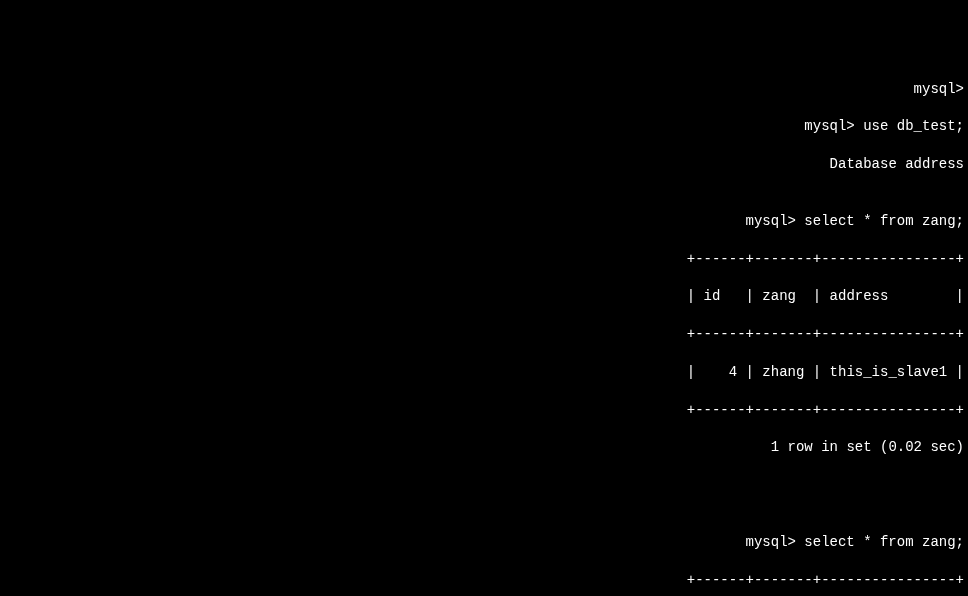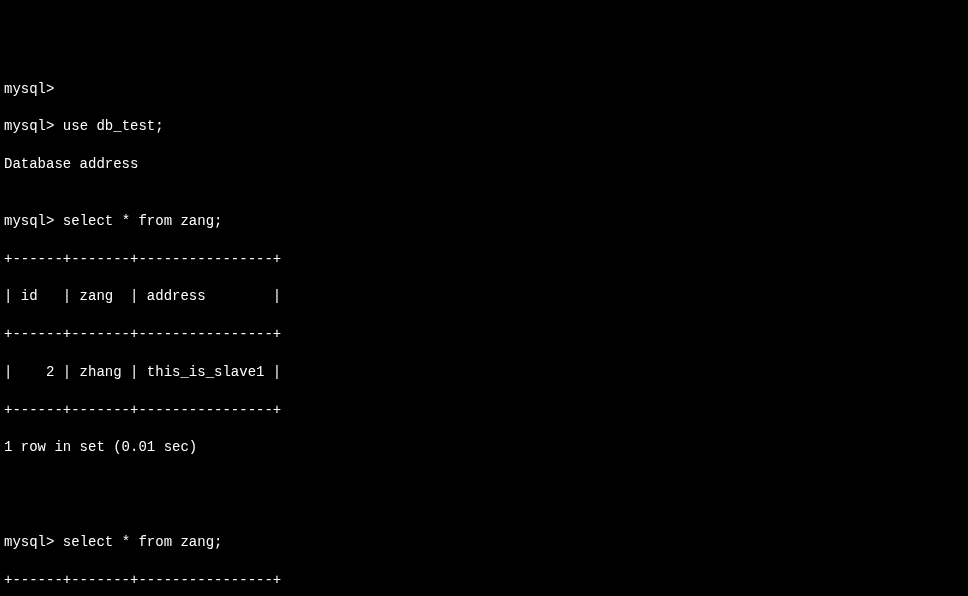--- a/index.html
+++ b/index.html
@@ -1,18 +1,19 @@
 <!DOCTYPE html>
 <html><head>
   <meta charset="utf-8">
   <style>
     * {
       margin: 0;
       padding: 0;
       box-sizing: border-box;
+      text-align: right;
     }
     body {
       background: #000000;
       color: #ffffff;
       font-family: "Courier New", Courier, monospace;
       font-size: 14px;
       line-height: 1.35;
       padding: 4px;
       width: 968px;
       height: 596px;
@@ -29,23 +30,23 @@
 
 
 <div class="line"><span>mysql&gt;</span></div>
 <div class="line"><span>mysql&gt;</span> <span>use db_test;</span></div>
 <div class="line">Database address</div>
 
 <div class="line"><span>mysql&gt;</span> <span>select * from zang;</span></div>
 <div class="line">+------+-------+----------------+</div>
 <div class="line">| id   | zang  | address        |</div>
 <div class="line">+------+-------+----------------+</div>
-<div class="line">|    2 | zhang | this_is_slave1 |</div>
+<div class="line">|    4 | zhang | this_is_slave1 |</div>
 <div class="line">+------+-------+----------------+</div>
-<div class="line">1 row in set (0.01 sec)</div>
+<div class="line">1 row in set (0.02 sec)</div>
 <div class="line"> </div>
 
 <div class="line"><span>mysql&gt;</span> <span>select * from zang;</span></div>
 <div class="line">+------+-------+----------------+</div>
 
 
 
 
 
 

